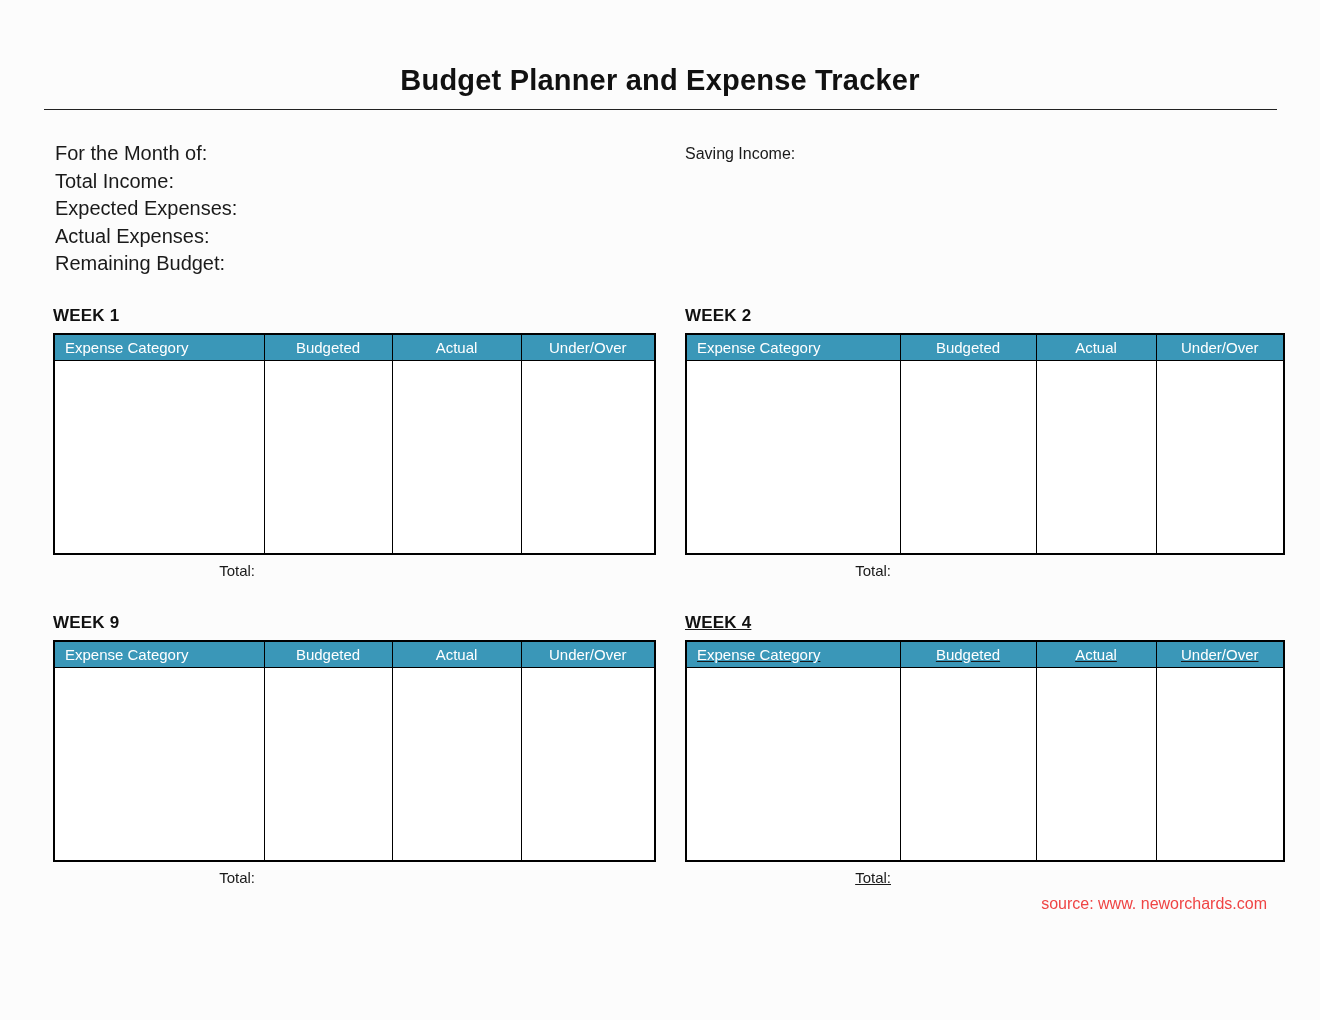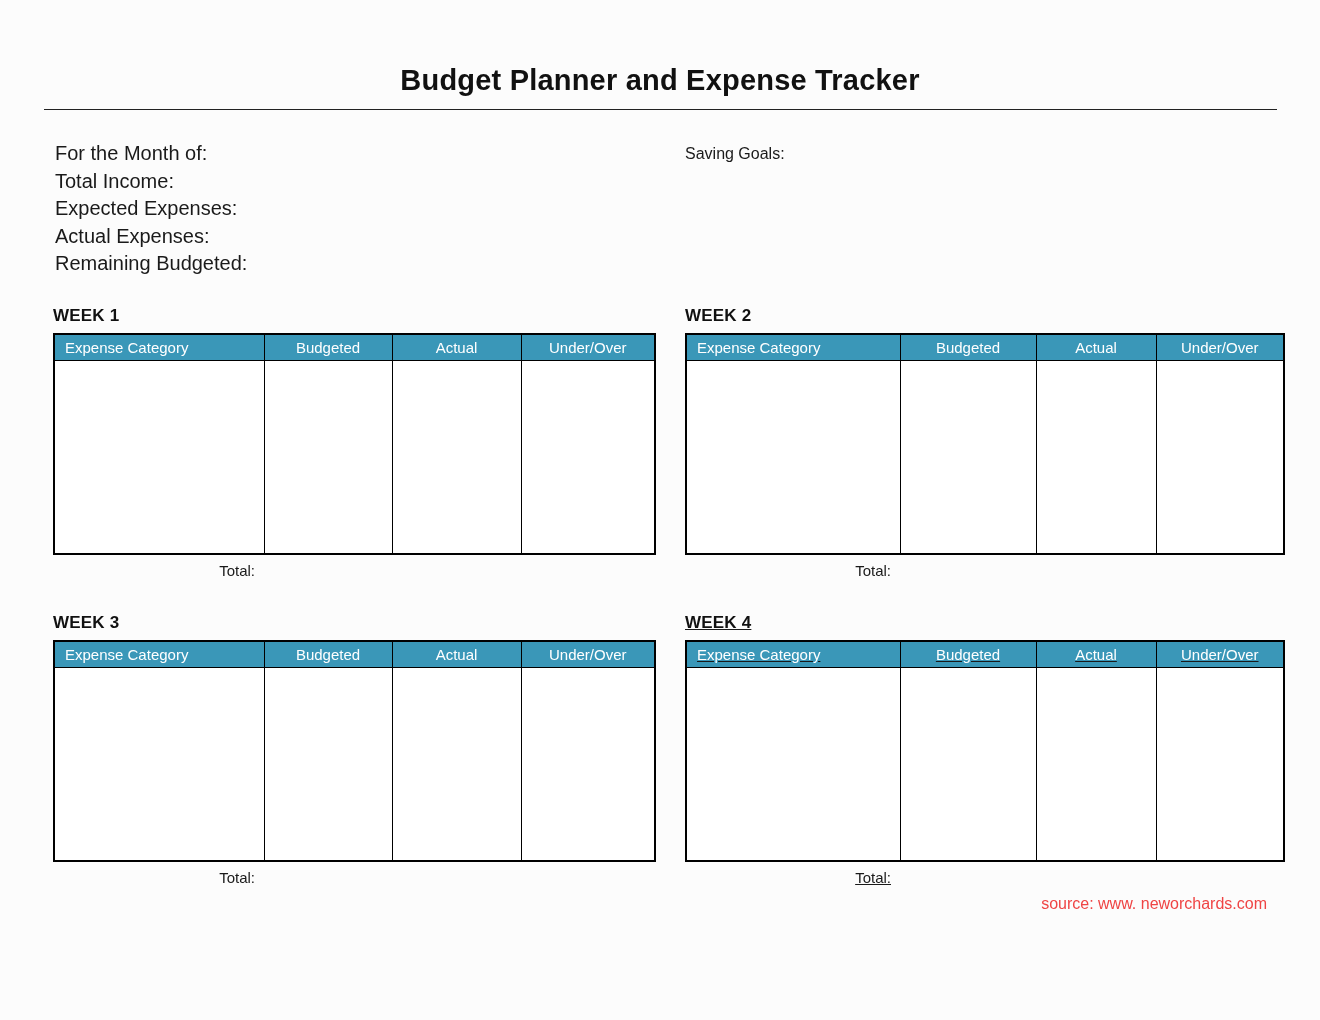--- a/index.html
+++ b/index.html
@@ -99,24 +99,24 @@
 <div class="page">
 
   <div class="doc-title">Budget Planner and Expense Tracker</div>
   <div class="title-rule"></div>
 
   <div class="summary">
     <div>For the Month of:</div>
     <div>Total Income:</div>
     <div>Expected Expenses:</div>
     <div>Actual Expenses:</div>
-    <div>Remaining Budgeted:</div>
+    <div>Remaining Budget:</div>
   </div>
 
-  <div class="saving-goals">Saving Goals:</div>
+  <div class="saving-goals">Saving Income:</div>
 
   <section class="week w1 wA">
     <h2>WEEK 1</h2>
     <table class="budget">
       <colgroup>
           <col class="c1">
           <col class="c2">
           <col class="c3">
           <col class="c4">
         </colgroup>
@@ -163,21 +163,21 @@
           <td></td>
           <td></td>
           <td></td>
         </tr>
       </tbody>
     </table>
     <div class="total-row">Total:</div>
   </section>
 
   <section class="week w3 wA">
-    <h2>WEEK 3</h2>
+    <h2>WEEK 9</h2>
     <table class="budget">
       <colgroup>
           <col class="c1">
           <col class="c2">
           <col class="c3">
           <col class="c4">
         </colgroup>
       <thead>
         <tr>
           <th class="first">Expense Category</th>

